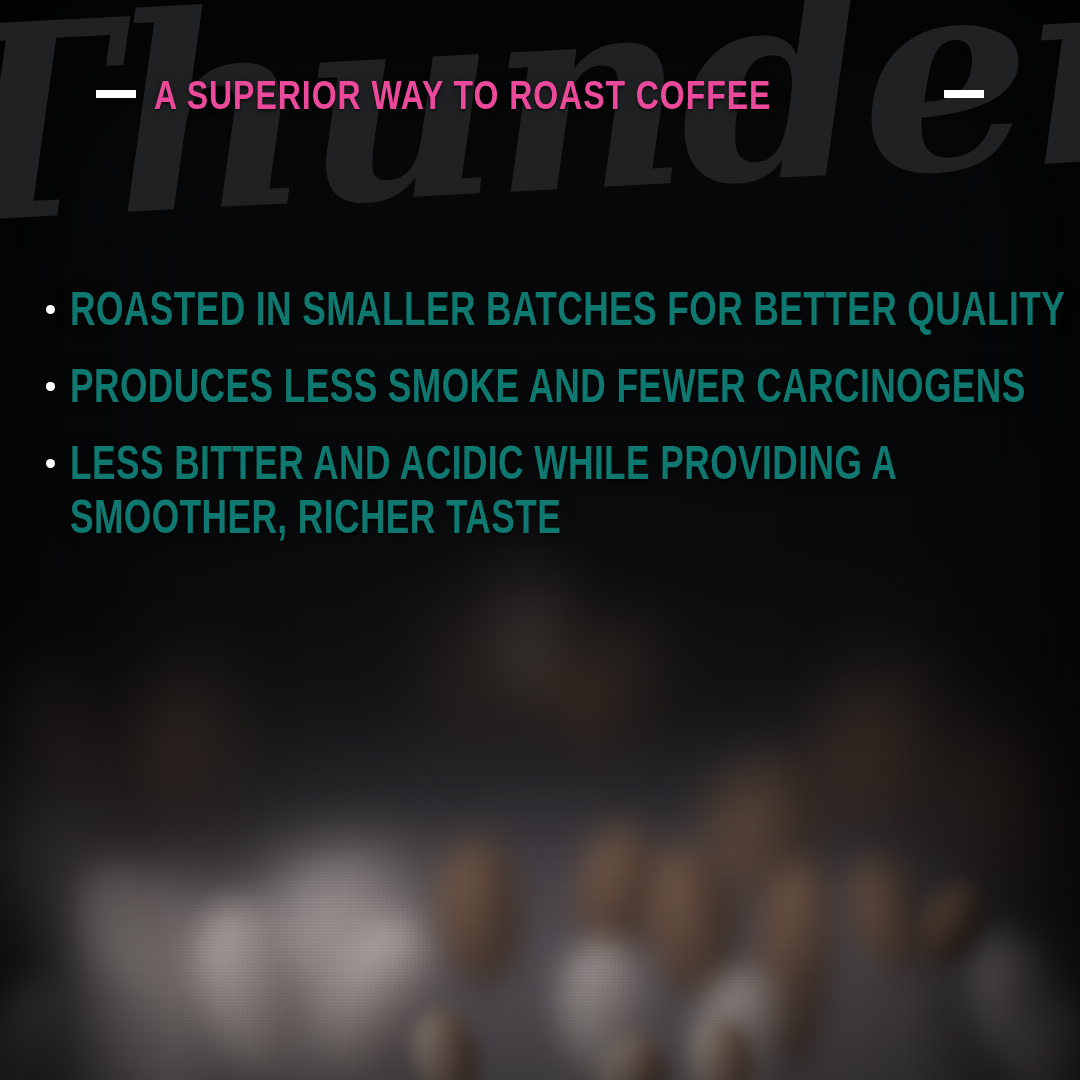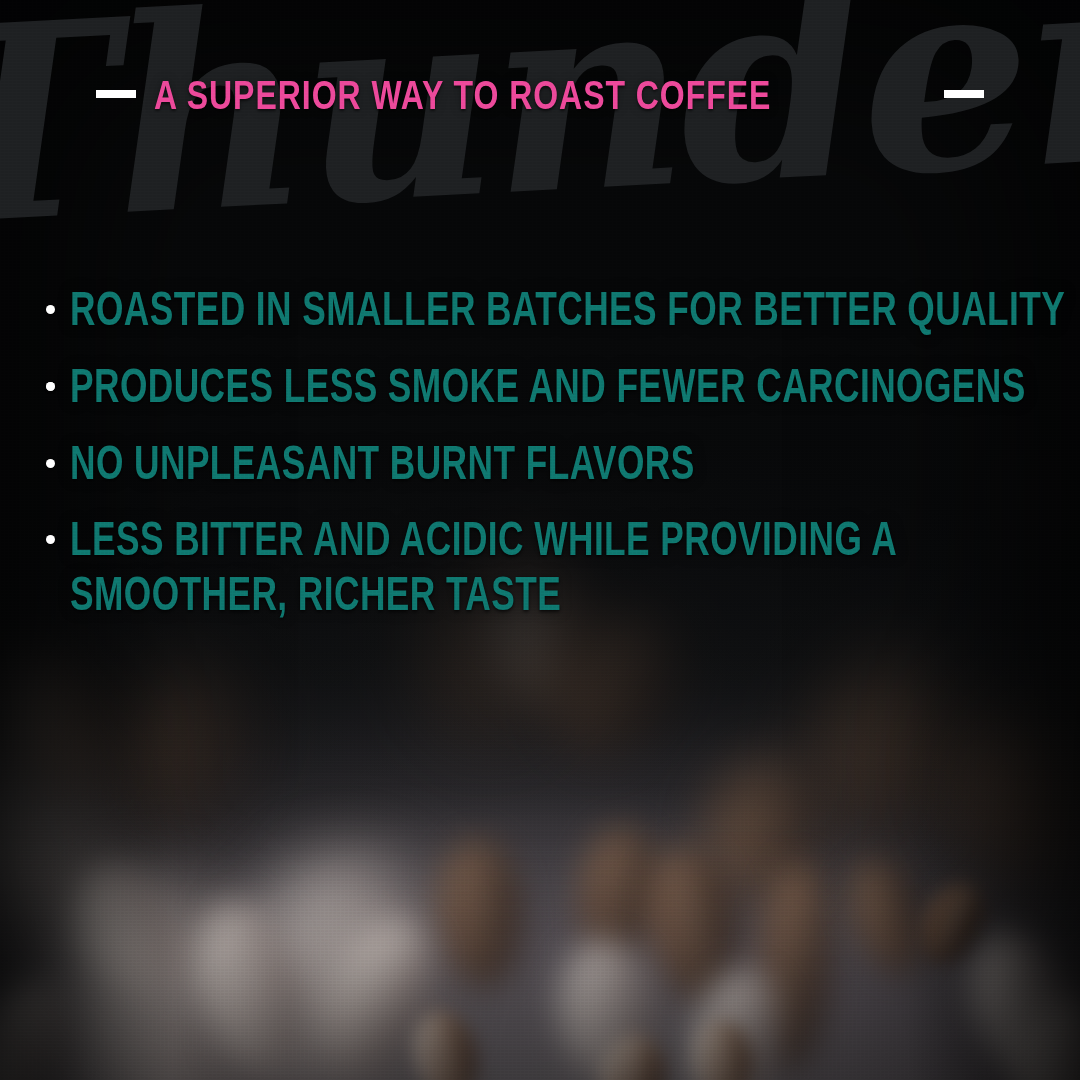--- a/index.html
+++ b/index.html
@@ -341,24 +341,20 @@
 
       <li class="bullet-item">
         <span class="bullet-dot"></span>
       </li>
 
       <li class="bullet-item">
         <span class="bullet-dot"></span>
         <span class="bullet-line"><span class="cond">PRODUCES LESS SMOKE AND FEWER CARCINOGENS</span></span>
       </li>
 
-      <li class="bullet-item">
-        <span class="bullet-dot"></span>
-        <span class="bullet-line"><span class="cond">NO UNPLEASANT BURNT FLAVORS</span></span>
-      </li>
 
       <li class="bullet-item">
         <span class="bullet-dot"></span>
         <span class="bullet-line"><span class="cond">LESS BITTER AND ACIDIC WHILE PROVIDING A</span></span>
         <span class="bullet-line"><span class="cond">SMOOTHER, RICHER TASTE</span></span>
       </li>
 
     </ul>
   </div>
 

